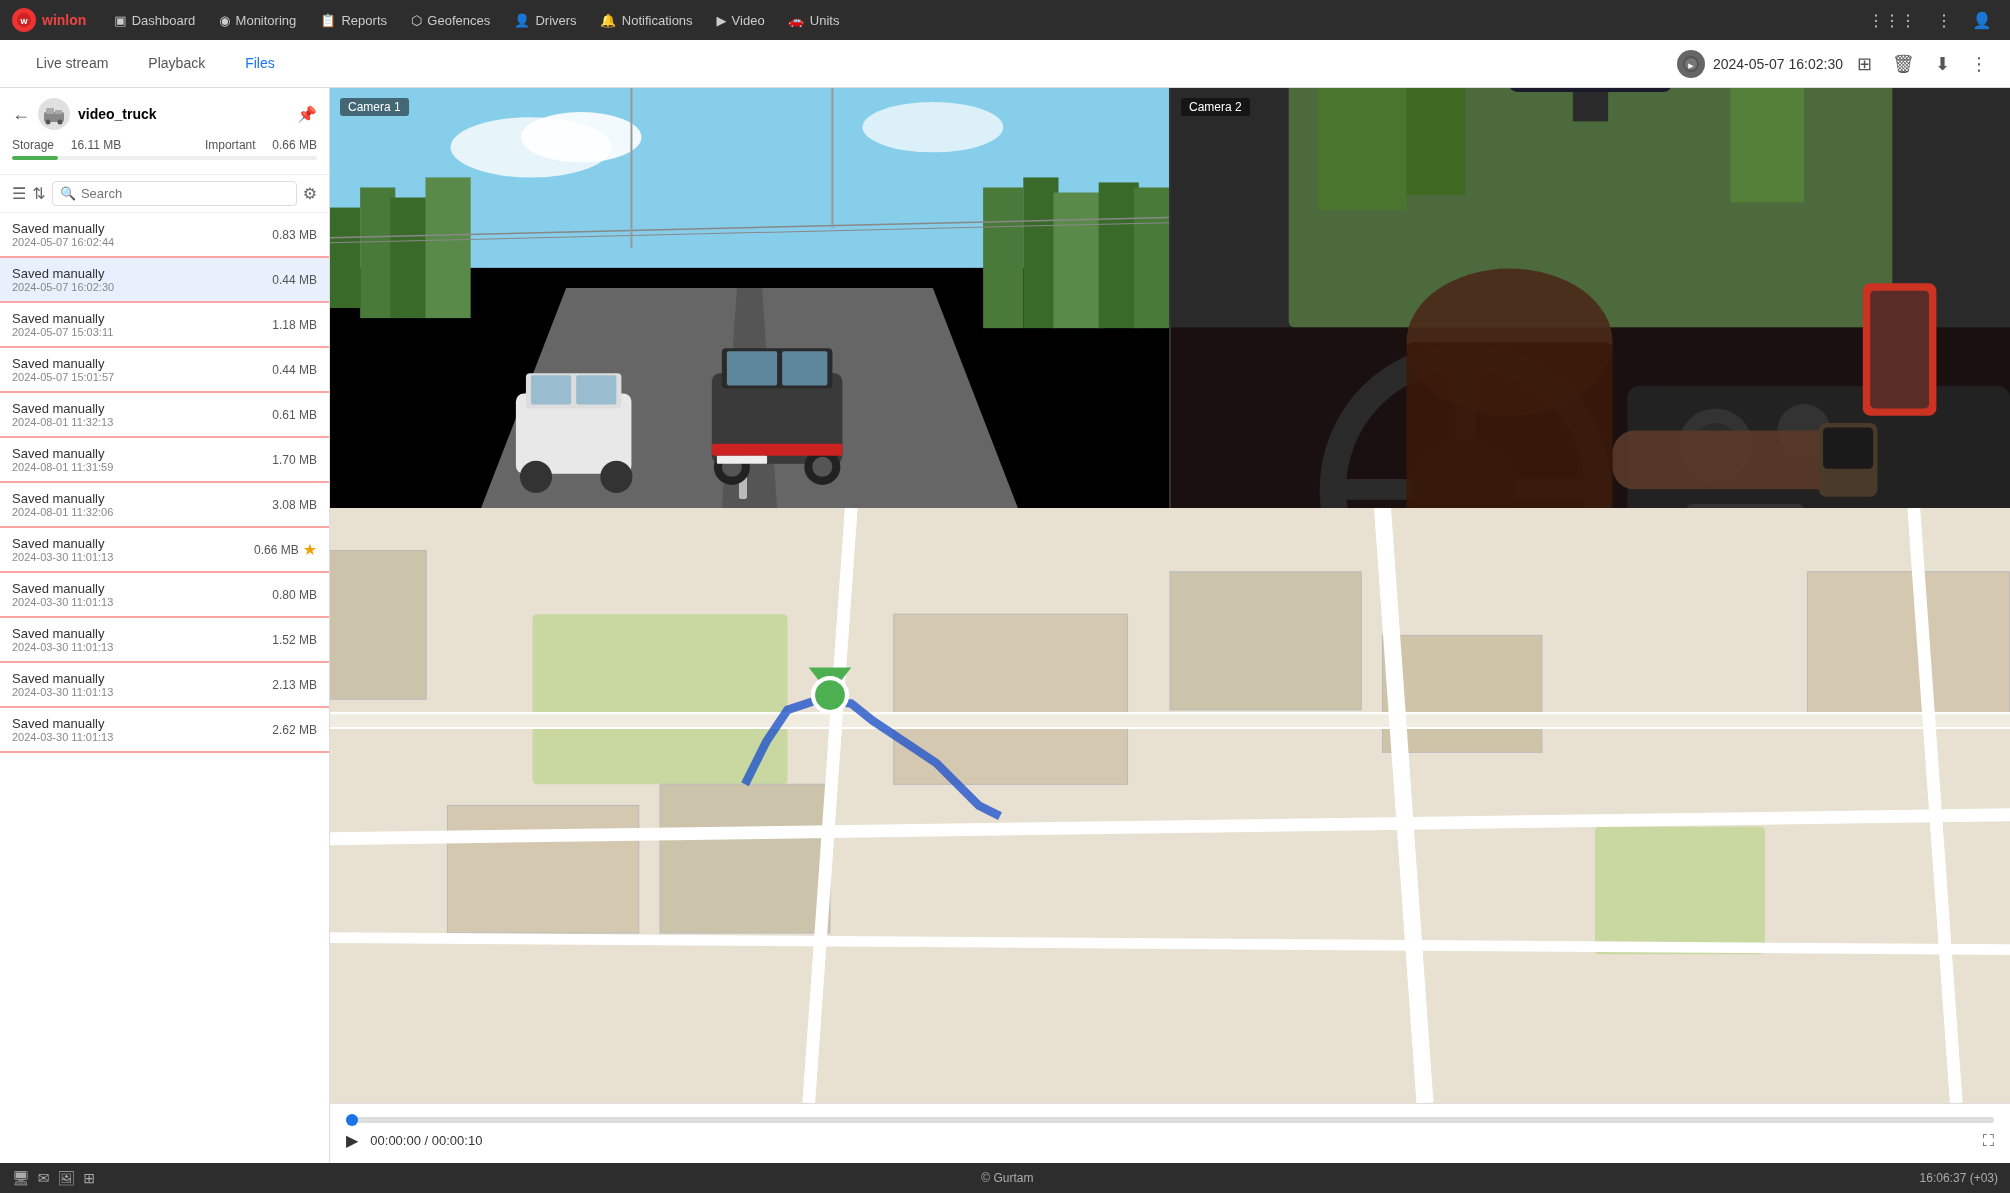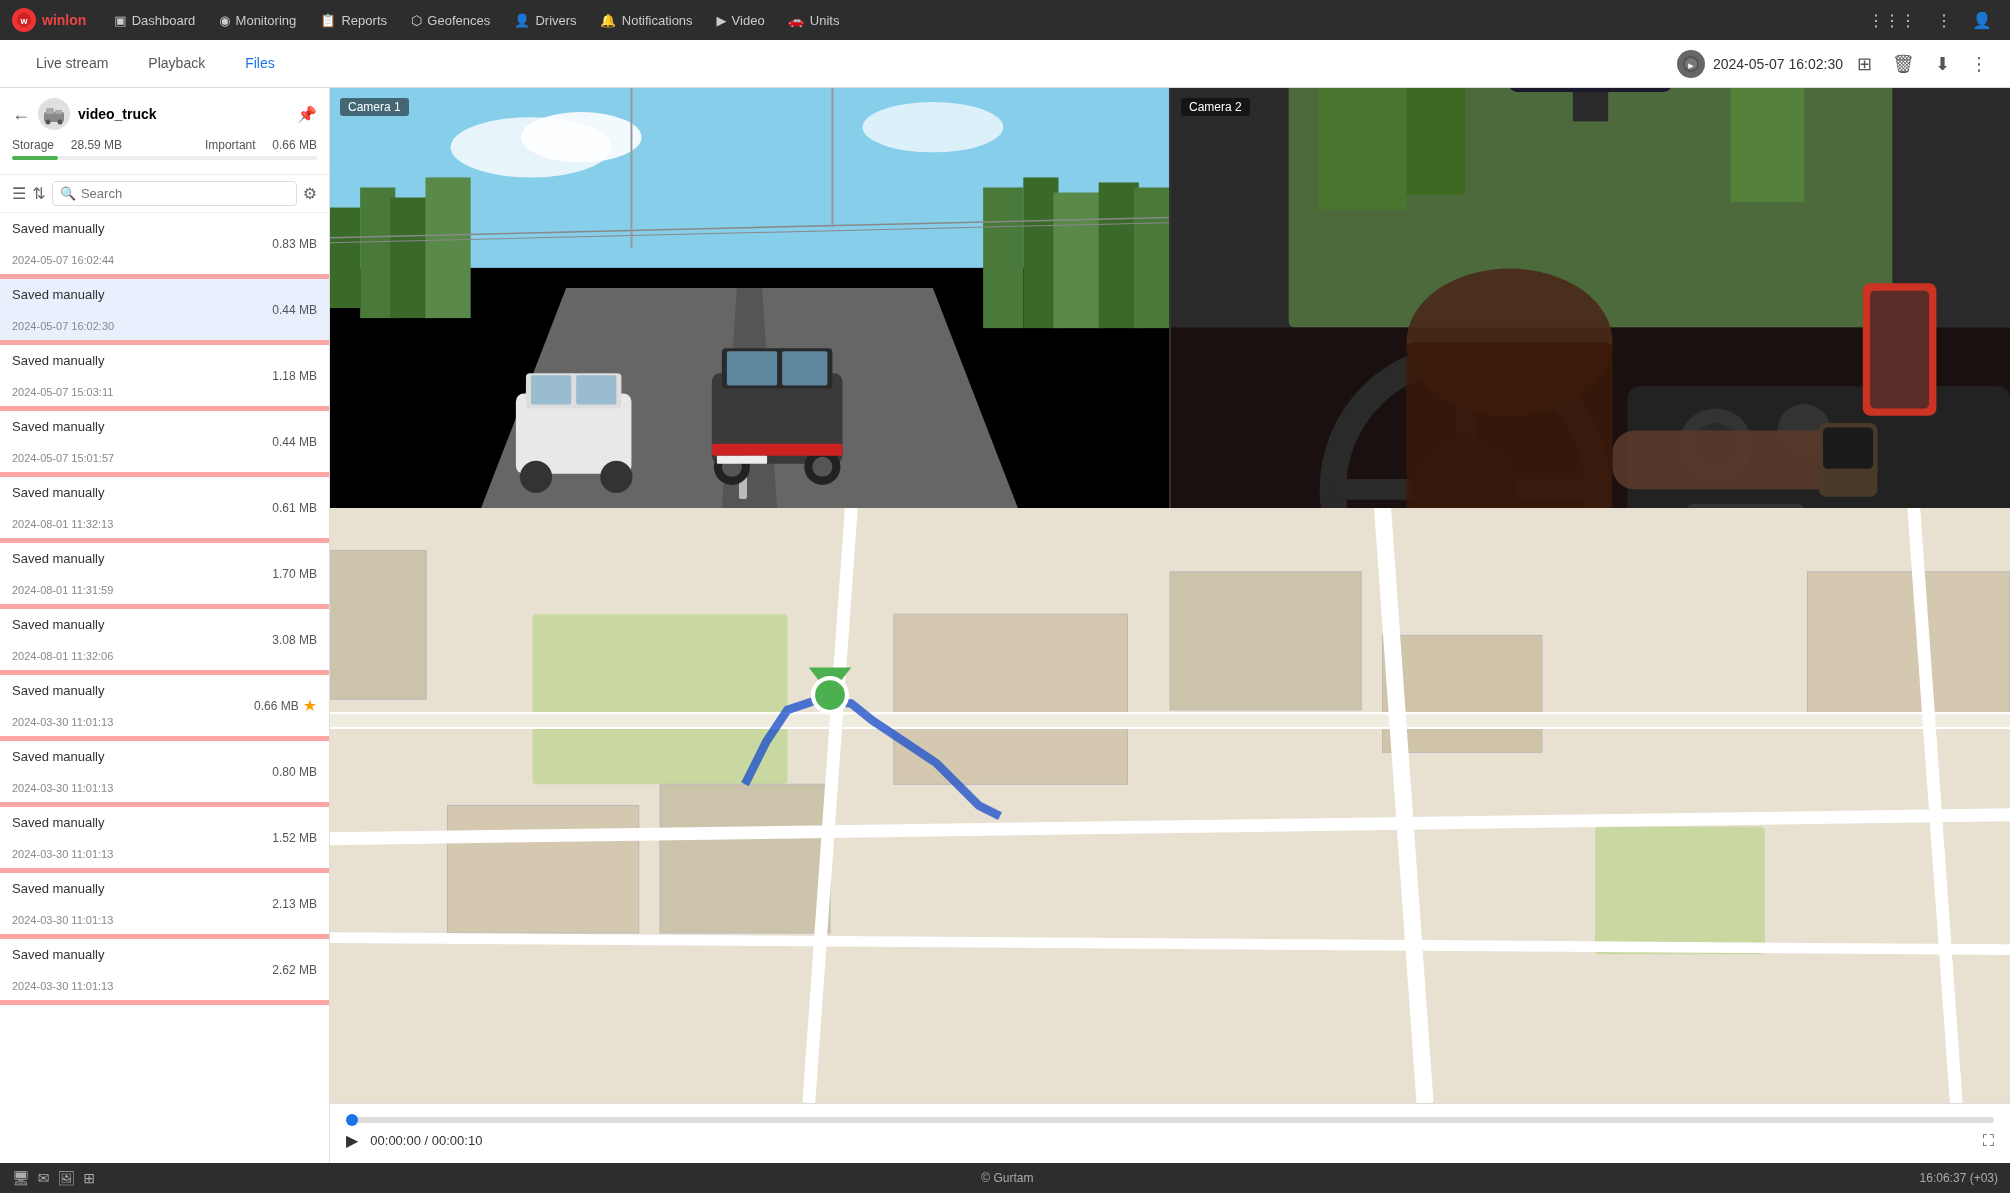--- a/index.html
+++ b/index.html
@@ -142,27 +142,27 @@
       background: transparent;
     }
     .filter-btn { background: none; border: none; cursor: pointer; color: #666; font-size: 16px; }
 
     .files-list {
       flex: 1; overflow-y: auto;
     }
     .file-item {
       display: flex; align-items: center; justify-content: space-between;
       padding: 8px 12px;
-      border-bottom: 5px solid #fca5a5;
+      border-bottom: 2px solid #fca5a5;
       cursor: pointer;
     }
     .file-item.selected { background: #e8f0fe; }
     .file-info { flex: 1; }
     .file-title { font-size: 13px; color: #333; font-weight: 500; }
-    .file-date { font-size: 11px; color: #888; margin-top: 18px; }
+    .file-date { font-size: 11px; color: #888; margin-top: 0; }
     .file-size { font-size: 12px; color: #555; margin-left: 8px; }
     .file-star { color: #f4a100; font-size: 16px; margin-left: 4px; }
 
     
     .right-area {
       flex: 1;
       display: flex; flex-direction: column;
       background: #a16207;
     }
     .video-grid {
@@ -354,21 +354,21 @@
               <circle cx="22" cy="24" r="2.5" fill="#555"></circle>
             </svg>
         </div>
         <span class="unit-name">video_truck</span>
         <button class="unit-pin-btn">📌</button>
       </div>
       <div class="storage-row">
         <span>
           <span>Storage</span>
           &nbsp;&nbsp;&nbsp;
-          <span>28.59 MB</span>
+          <span>16.11 MB</span>
         </span>
         <span>
           <span>Important</span>
           &nbsp;&nbsp;&nbsp;
           <span>0.66 MB</span>
         </span>
       </div>
       <div class="storage-bar">
         <div class="storage-bar-fill" id="storage-fill" style="width: 15%;"></div>
       </div>

